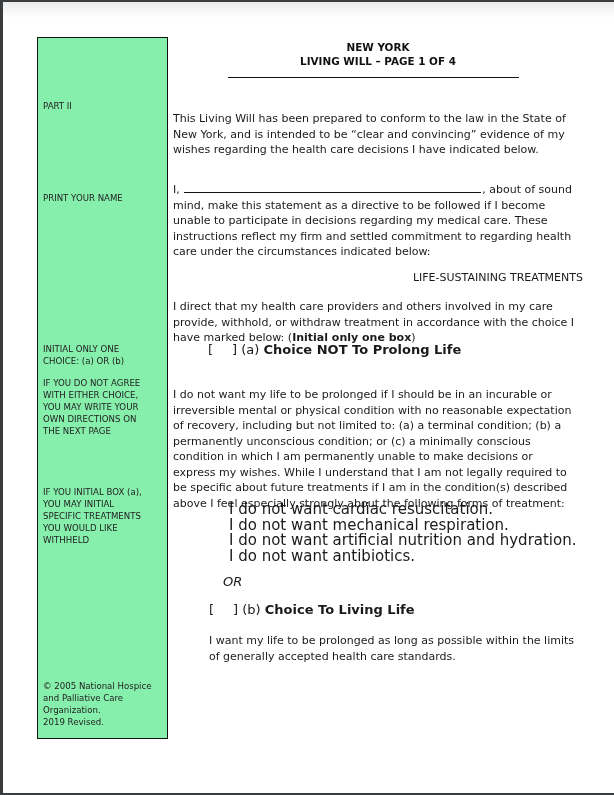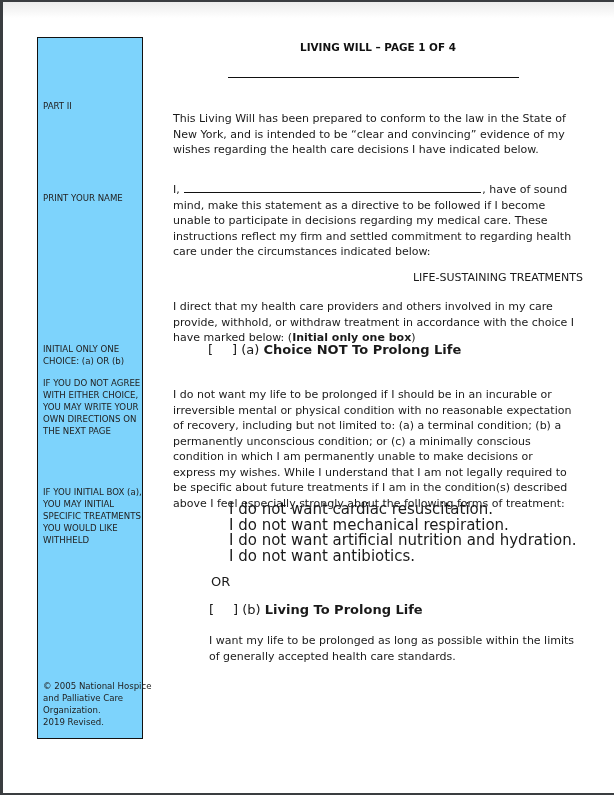--- a/index.html
+++ b/index.html
@@ -20,22 +20,22 @@
       font-family: "DejaVu Sans", "Liberation Sans", sans-serif;
       color: #111;
     }
     .page-shadow {
       position: absolute; left: 0; top: 0; right: 0; height: 16px;
       background: linear-gradient(#ececec, #ffffff);
     }
     .sidebar {
       position: absolute;
       left: 34px; top: 35px;
-      width: 106px; height: 702px;
-      background: #7dd3fc;
+      width: 131px; height: 702px;
+      background: #86efac;
       border: 1.5px solid #111;
     }
     .side-label {
       position: absolute;
       left: 5px;
       width: 122px;
       font-size: 8.6px;
       line-height: 12px;
       color: #222;
       white-space: pre-line;
@@ -113,29 +113,30 @@
 SPECIFIC TREATMENTS
 YOU WOULD LIKE
 WITHHELD</div>
       <div class="side-label" style="top:642px;">© 2005 National Hospice
 and Palliative Care
 Organization.
 2019 Revised.</div>
     </div>
 
     <div class="title">
+      <div>NEW YORK</div>
       <div>LIVING WILL – PAGE 1 OF 4</div>
     </div>
     <div class="title-rule"></div>
 
     <div class="body-text" style="top:93px;">This Living Will has been prepared to conform to the law in the State of New York, and is intended to be “clear and convincing” evidence of my wishes regarding the health care decisions I have indicated below.</div>
 
     <div class="body-text" style="top:164px;">
       <span>I,</span>
-      <span class="name-line"></span><span>, have of</span>
+      <span class="name-line"></span><span>, about of</span>
       <span>sound mind, make this statement as a directive to be followed if I become unable to participate in decisions regarding my medical care. These instructions reflect my firm and settled commitment to regarding health care under the circumstances indicated below:</span>
     </div>
 
     <div class="body-text" style="top:252px;text-align:right;">LIFE-SUSTAINING TREATMENTS</div>
 
     <div class="body-text" style="top:281px;">
       <span>I direct that my health care providers and others involved in my care provide, withhold, or withdraw treatment in accordance with the choice I have marked below: (</span><b>Initial only one box</b><span>)</span>
     </div>
 
     <div class="choice" style="left:205px; top:340px;">
@@ -146,23 +147,23 @@
 
     <div class="body-text" style="top:369px; width:405px;">I do not want my life to be prolonged if I should be in an incurable or irreversible mental or physical condition with no reasonable expectation of recovery, including but not limited to: (a) a terminal condition; (b) a permanently unconscious condition; or (c) a minimally conscious condition in which I am permanently unable to make decisions or express my wishes.  While I understand that I am not legally required to be specific about future treatments if I am in the condition(s) described above I feel especially strongly about the following forms of treatment:</div>
 
     <div class="treat-list" style="top:500px;">
       <div>I do not want cardiac resuscitation.</div>
       <div>I do not want mechanical respiration.</div>
       <div>I do not want artificial nutrition and hydration.</div>
       <div>I do not want antibiotics.</div>
     </div>
 
-    <div class="choice" style="left:208px; top:572px;">OR</div>
+    <div class="choice" style="left:220px; top:572px;font-style:italic;">OR</div>
 
     <div class="choice" style="left:206px; top:600px;">
       <span class="bracket-box"><span>[</span></span><span>]</span>
       <span>(b)</span>
-      <b>Living To Prolong Life</b>
+      <b>Choice To Living Life</b>
     </div>
 
     <div class="body-text" style="left:206px; top:615px; width:370px;">I want my life to be prolonged as long as possible within the limits of generally accepted health care standards.</div>
   </div>
 </div>
 
 </body></html>

